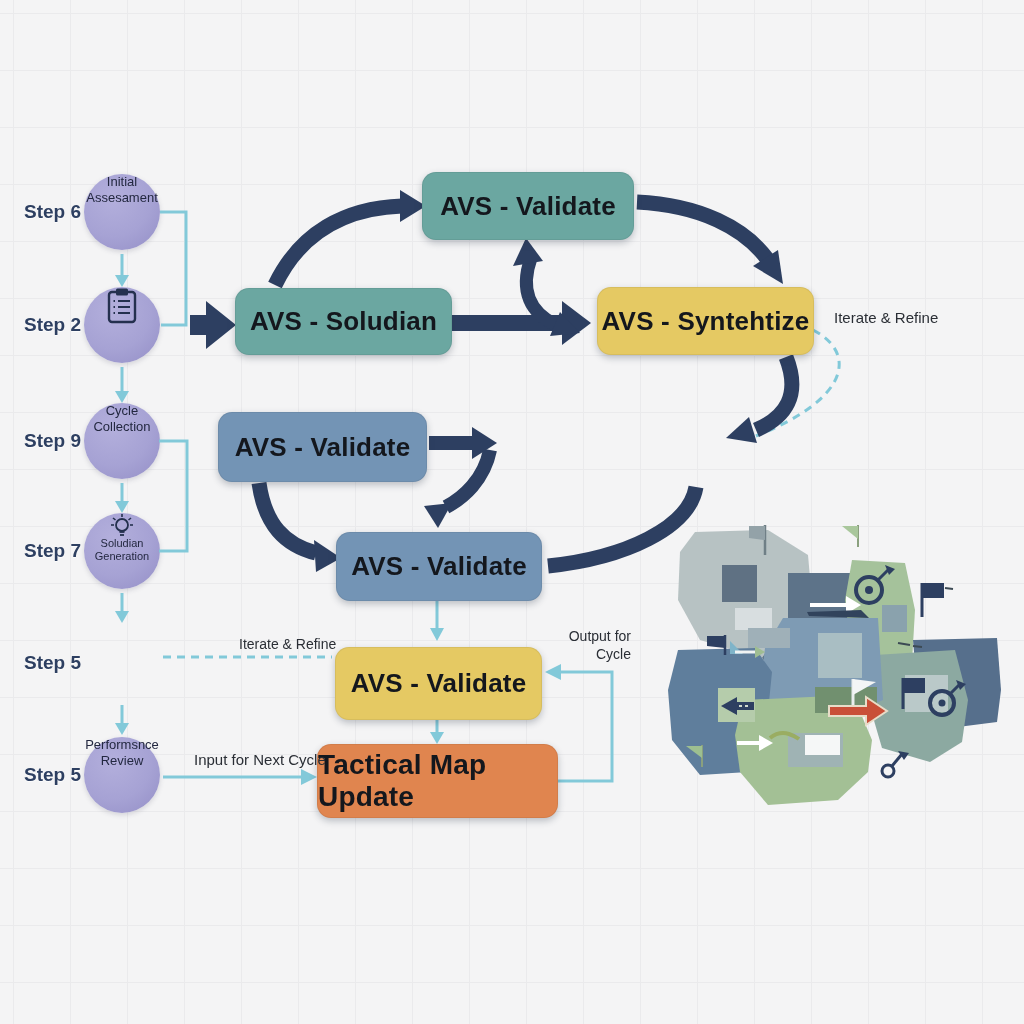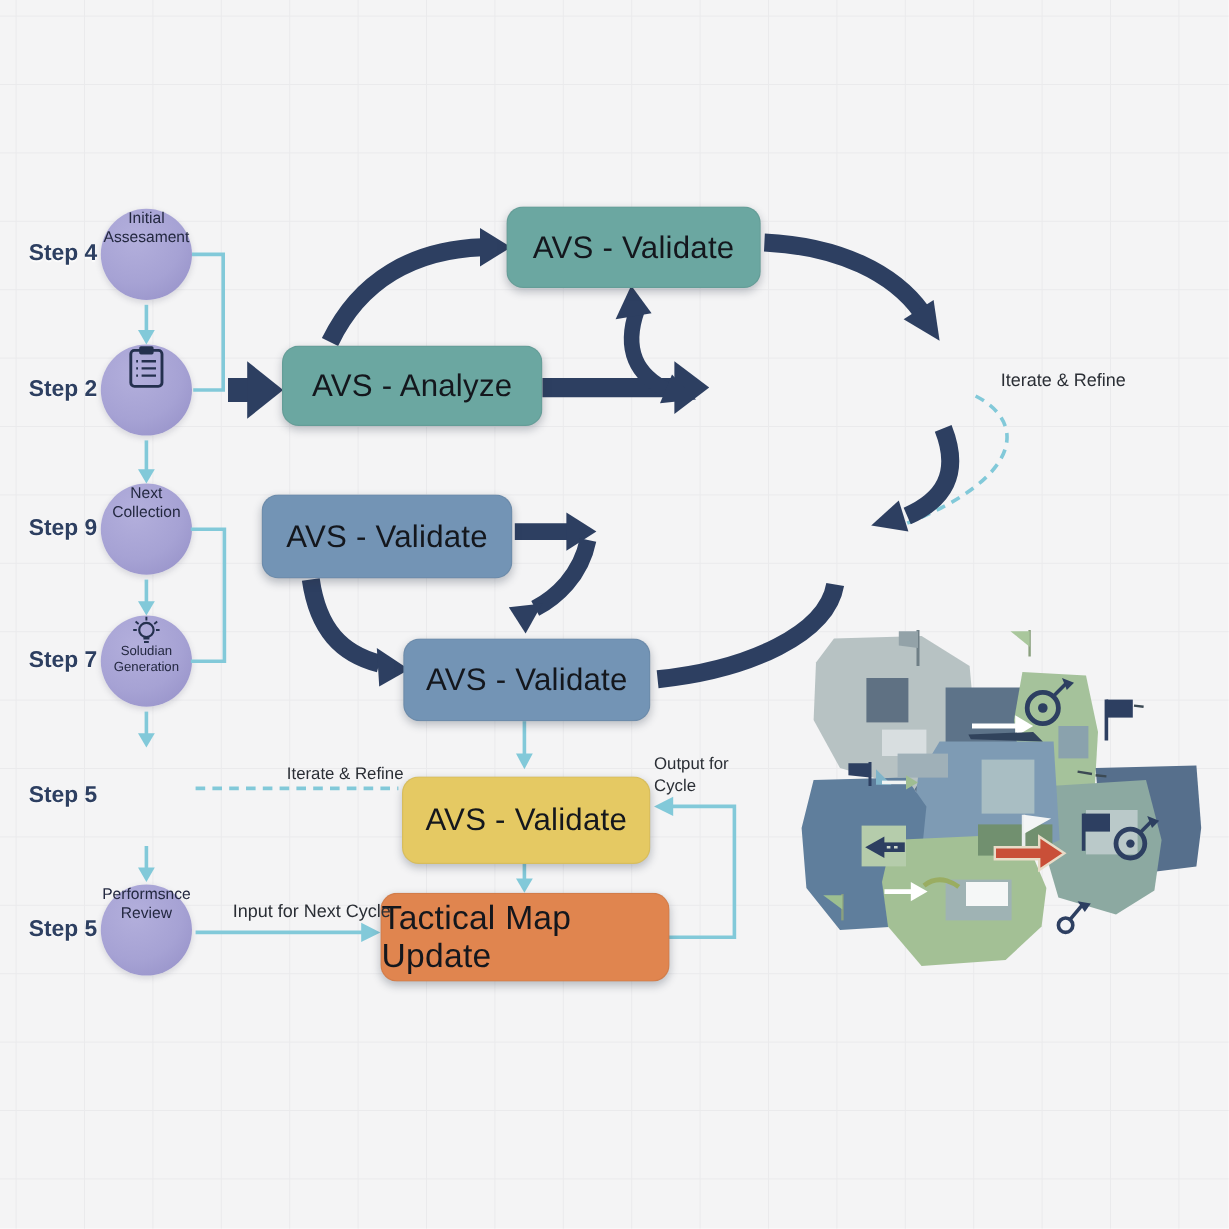--- a/index.html
+++ b/index.html
@@ -15,67 +15,67 @@
   .step-circle{
     position:absolute;left:84px;width:76px;height:76px;border-radius:50%;
     background:radial-gradient(circle at 38% 32%, #b3afdc 0%, var(--purple,#a6a2d4) 55%, #938ec6 100%);
     box-shadow:0 2px 5px rgba(60,60,90,.18);
     display:flex;flex-direction:column;align-items:center;justify-content:flex-start;text-align:center;
   }
   .circle-text{font-size:13px;line-height:1.22;color:#232840;font-weight:500;padding:0 5px}
   .circle-text.sm{font-size:11px}
   .box{
     position:absolute;border-radius:14px;display:flex;align-items:center;justify-content:center;
-    font-weight:normal;font-size:26px;color:#14171d;letter-spacing:.2px;
+    font-weight:bold;font-size:26px;color:#14171d;letter-spacing:.2px;
     box-shadow:0 3px 7px rgba(40,50,70,.28);border:1px solid rgba(0,0,0,.06);
   }
   .c-teal{background:var(--teal,#6ba7a1)}
   .c-yellow{background:var(--yellow,#e5c963)}
   .c-blue{background:var(--blue,#7394b5)}
   .c-green{background:var(--green,#98c08a)}
   .c-orange{background:var(--orange,#e0854f)}
   .overlay{position:absolute;left:0;top:0;width:1024px;height:1024px;pointer-events:none}
   .arrow-dark{fill:none;stroke:var(--navy,#2d3f61);stroke-width:15;stroke-linecap:butt}
   .ah{fill:var(--navy,#2d3f61);stroke:none}
   .conn{fill:none;stroke:var(--light-blue,#82c9d9);stroke-width:3}
   .conn-dash{fill:none;stroke:var(--light-blue,#82c9d9);stroke-width:3;stroke-dasharray:8 6}
   .cah{fill:var(--light-blue,#82c9d9);stroke:none}
   .note{position:absolute;color:#2a2e35;font-size:15px;white-space:nowrap}
-  .note.center{text-align:left;white-space:normal}
+  .note.center{text-align:right;white-space:normal}
   .map{position:absolute;left:645px;top:495px;width:375px;height:340px}
   .caption{position:absolute;left:723px;top:841px;font-size:21px;font-weight:bold;color:#17191d;letter-spacing:-.2px}
   .icon-svg{display:block}
 </style>
 </head>
 <body>
 
 <div id="stage">
 
-  <div class="step-label" style="top:201px">Step 4</div>
+  <div class="step-label" style="top:201px">Step 6</div>
   <div class="step-circle" style="top:174px">
     <span class="circle-text">Initial Assesament</span>
   </div>
 
   <div class="step-label" style="top:314px">Step 2</div>
   <div class="step-circle" style="top:287px">
     <svg class="icon-svg" width="34" height="38" viewBox="0 0 34 38">
       <rect x="4" y="5" width="26" height="30" rx="3" fill="none" stroke="#24304e" stroke-width="2.4"></rect>
       <rect x="11" y="1.5" width="12" height="7" rx="1.5" fill="#24304e"></rect>
       <line x1="13" y1="14" x2="25" y2="14" stroke="#24304e" stroke-width="2"></line>
       <line x1="13" y1="20" x2="25" y2="20" stroke="#24304e" stroke-width="2"></line>
       <line x1="13" y1="26" x2="25" y2="26" stroke="#24304e" stroke-width="2"></line>
       <line x1="8.5" y1="14" x2="10" y2="14" stroke="#24304e" stroke-width="2"></line>
       <line x1="8.5" y1="20" x2="10" y2="20" stroke="#24304e" stroke-width="2"></line>
       <line x1="8.5" y1="26" x2="10" y2="26" stroke="#24304e" stroke-width="2"></line>
     </svg>
   </div>
 
   <div class="step-label" style="top:430px">Step 9</div>
   <div class="step-circle" style="top:403px">
-    <span class="circle-text">Next Collection</span>
+    <span class="circle-text">Cycle Collection</span>
   </div>
 
   <div class="step-label" style="top:540px">Step 7</div>
   <div class="step-circle" style="top:513px">
     <svg class="icon-svg" width="26" height="24" viewBox="0 0 26 24">
       <circle cx="13" cy="12" r="6" fill="none" stroke="#24304e" stroke-width="1.8"></circle>
       <line x1="10.5" y1="19" x2="15.5" y2="19" stroke="#24304e" stroke-width="1.8"></line>
       <line x1="11" y1="22" x2="15" y2="22" stroke="#24304e" stroke-width="1.8"></line>
       <line x1="13" y1="1" x2="13" y2="4" stroke="#24304e" stroke-width="1.6"></line>
       <line x1="4" y1="5" x2="6.5" y2="7" stroke="#24304e" stroke-width="1.6"></line>
@@ -160,21 +160,22 @@
         <polygon class="ah" points="424,506 452,503 438,528"></polygon>
     </g>
     <g>
       <path class="arrow-dark" d="M259,483 C265,525 285,545 316,553"></path>
         <polygon class="ah" points="314,540 316,572 341,558"></polygon>
     </g>
     <path class="arrow-dark" d="M696,487 C689,528 625,558 548,566"></path>
   </svg>
 
   <div class="box c-teal" style="left:422px;top:172px;width:210px;height:66px">AVS - Validate</div>
-  <div class="box c-teal" style="left:235px;top:288px;width:215px;height:65px">AVS - Analyze</div>
+  <div class="box c-teal" style="left:235px;top:288px;width:215px;height:65px">AVS - Soludian</div>
+  <div class="box c-yellow" style="left:597px;top:287px;width:215px;height:66px">AVS - Syntehtize</div>
   <div class="box c-blue" style="left:218px;top:412px;width:207px;height:68px">AVS - Validate</div>
   <div class="box c-blue" style="left:336px;top:532px;width:204px;height:67px">AVS - Validate</div>
   <div class="box c-yellow" style="left:335px;top:647px;width:205px;height:71px">AVS - Validate</div>
   <div class="box c-orange" style="left:317px;top:744px;width:239px;height:72px;font-size:28px">Tactical Map Update</div>
 
   <div class="note" style="left:834px;top:309px">Iterate &amp; Refine</div>
   <div class="note" style="left:239px;top:636px;font-size:14px">Iterate &amp; Refine</div>
   <div class="note center" style="left:545px;top:628px;width:86px;font-size:14px;line-height:1.25">Output for Cycle</div>
   <div class="note" style="left:194px;top:751px">Input for Next Cycle</div>
 

